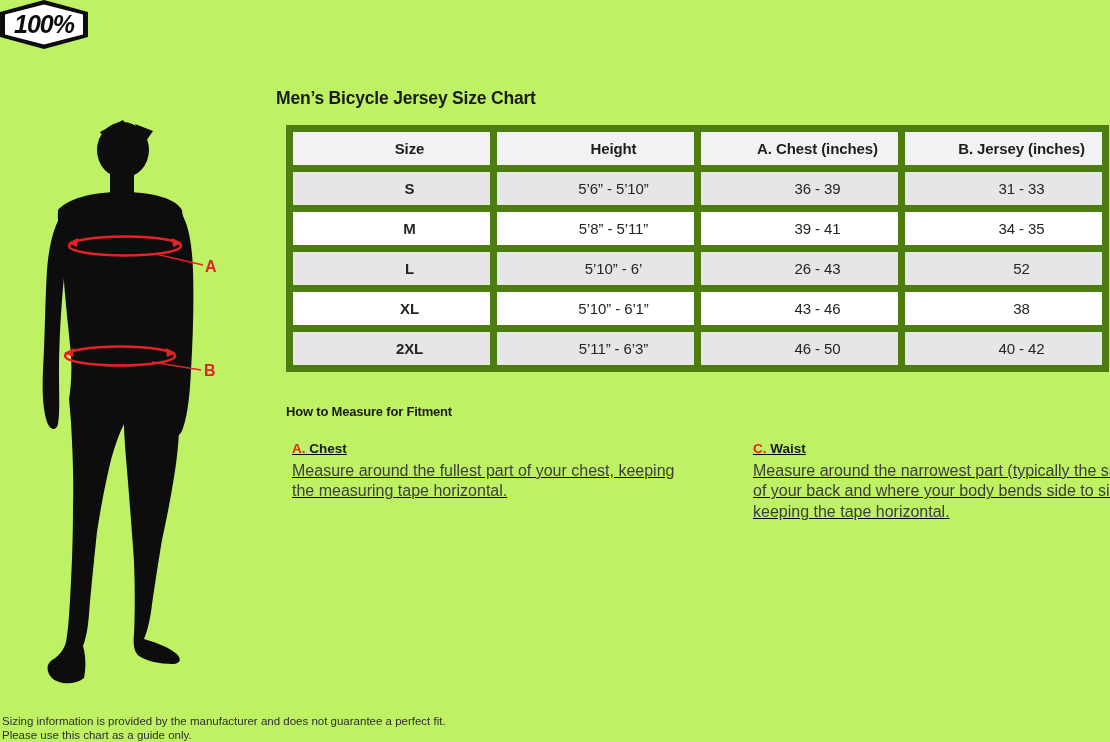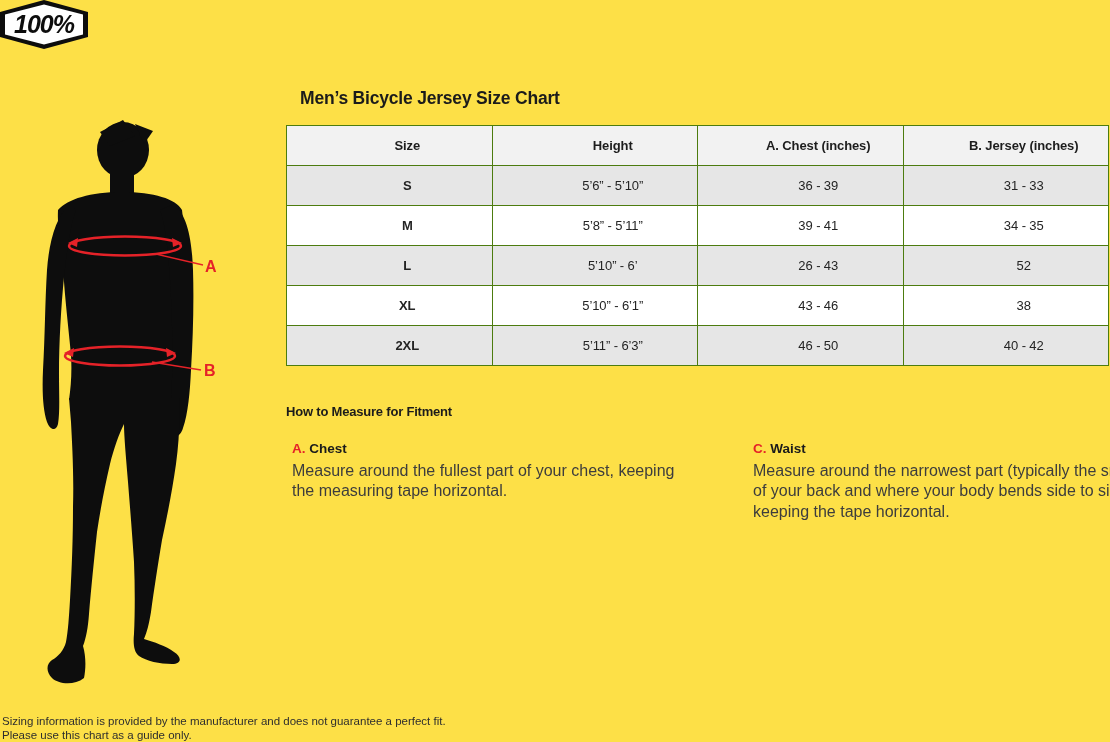--- a/index.html
+++ b/index.html
@@ -2,57 +2,57 @@
 <html><head>
 <meta charset="utf-8">
 <style>
   * { margin: 0; padding: 0; box-sizing: border-box; }
   html, body { background: #ffffff; }
   body { font-family: "Liberation Sans", sans-serif; }
   .page {
     position: relative;
     width: 1110px;
     height: 742px;
-    background: #fde047;
+    background: #bef264;
     overflow: hidden;
   }
   
   .logo { position: absolute; left: 0; top: 5; width: 88px; height: 49px; }
   
   .figure { position: absolute; left: 40px; top: 112px; width: 190px; height: 580px; }
   
   .chart-title {
-    position: absolute; left: 300px; top: 88px;
+    position: absolute; left: 276px; top: 88px;
     font-size: 17.5px; font-weight: 700; color: #1b1b1b; letter-spacing: -0.2px;
   }
   .fitment-title {
     position: absolute; left: 286px; top: 404px;
     font-size: 13px; font-weight: 700; color: #1b1b1b; letter-spacing: -0.2px;
   }
   
   table.size-table {
     position: absolute; left: 286px; top: 125px; width: 823px;
     border-collapse: collapse; table-layout: fixed;
   }
   .size-table th, .size-table td {
-    border: 1px solid #4d7c0f;
+    border: 7px solid #4d7c0f;
     height: 40px;
     text-align: center;
     vertical-align: middle;
-    font-size: 13px;
+    font-size: 15px;
     color: #242424;
     letter-spacing: -0.1px;
     padding-left: 36px;
   }
   .size-table th { background: #f2f2f2; font-weight: 700; color: #1d1d1d; }
   .size-table td.size-cell { font-weight: 700; }
   .size-table tr.shade td { background: #e6e6e6; }
   .size-table tr.plain td { background: #ffffff; }
   
-  .fit-col { position: absolute; top: 441px; }
+  .fit-col { position: absolute; top: 441px; text-decoration: underline; }
   .fit-col.chest { left: 292px; width: 392px; }
   .fit-col.waist { left: 753px; width: 392px; }
   .fit-head { font-size: 13.5px; font-weight: 700; color: #1b1b1b; }
   .fit-head .letter { color: #e52228; }
   .fit-body { margin-top: 5px; font-size: 16px; line-height: 1.28; color: #3d3d3d; }
   
   .footer {
     position: absolute; left: 2px; top: 714px;
     font-size: 11.5px; line-height: 1.25; color: #2e2e2e;
   }

